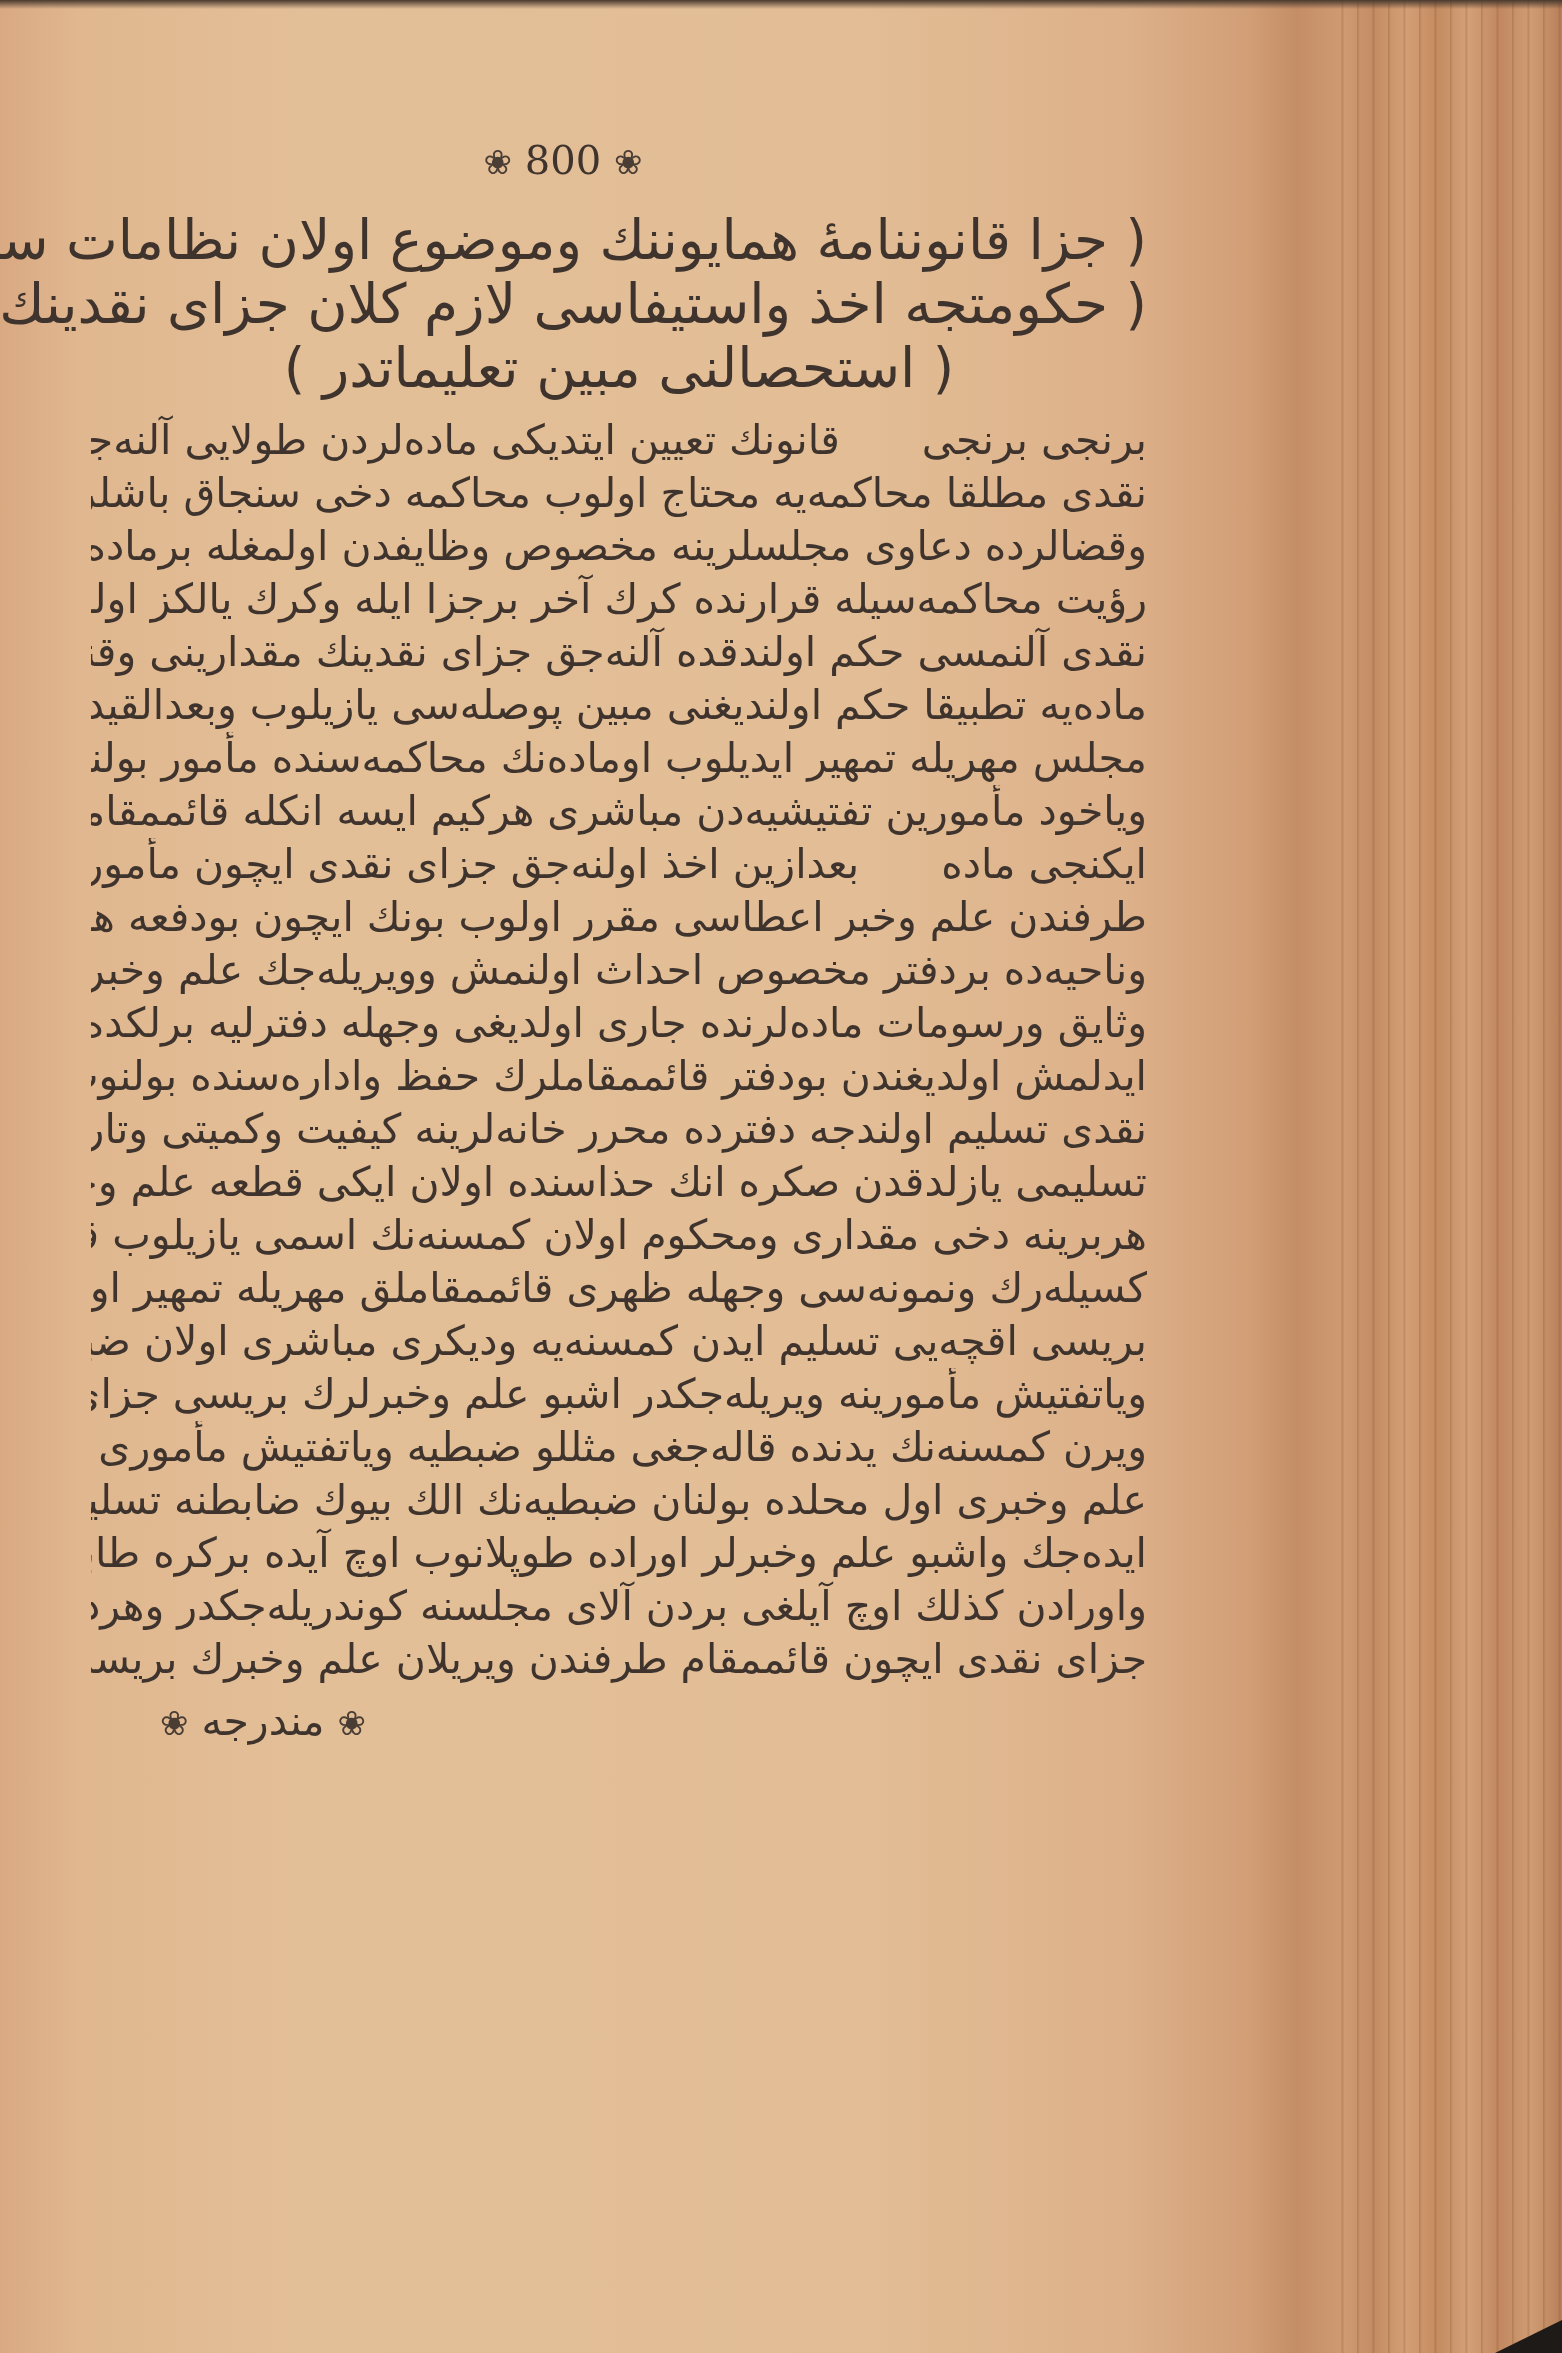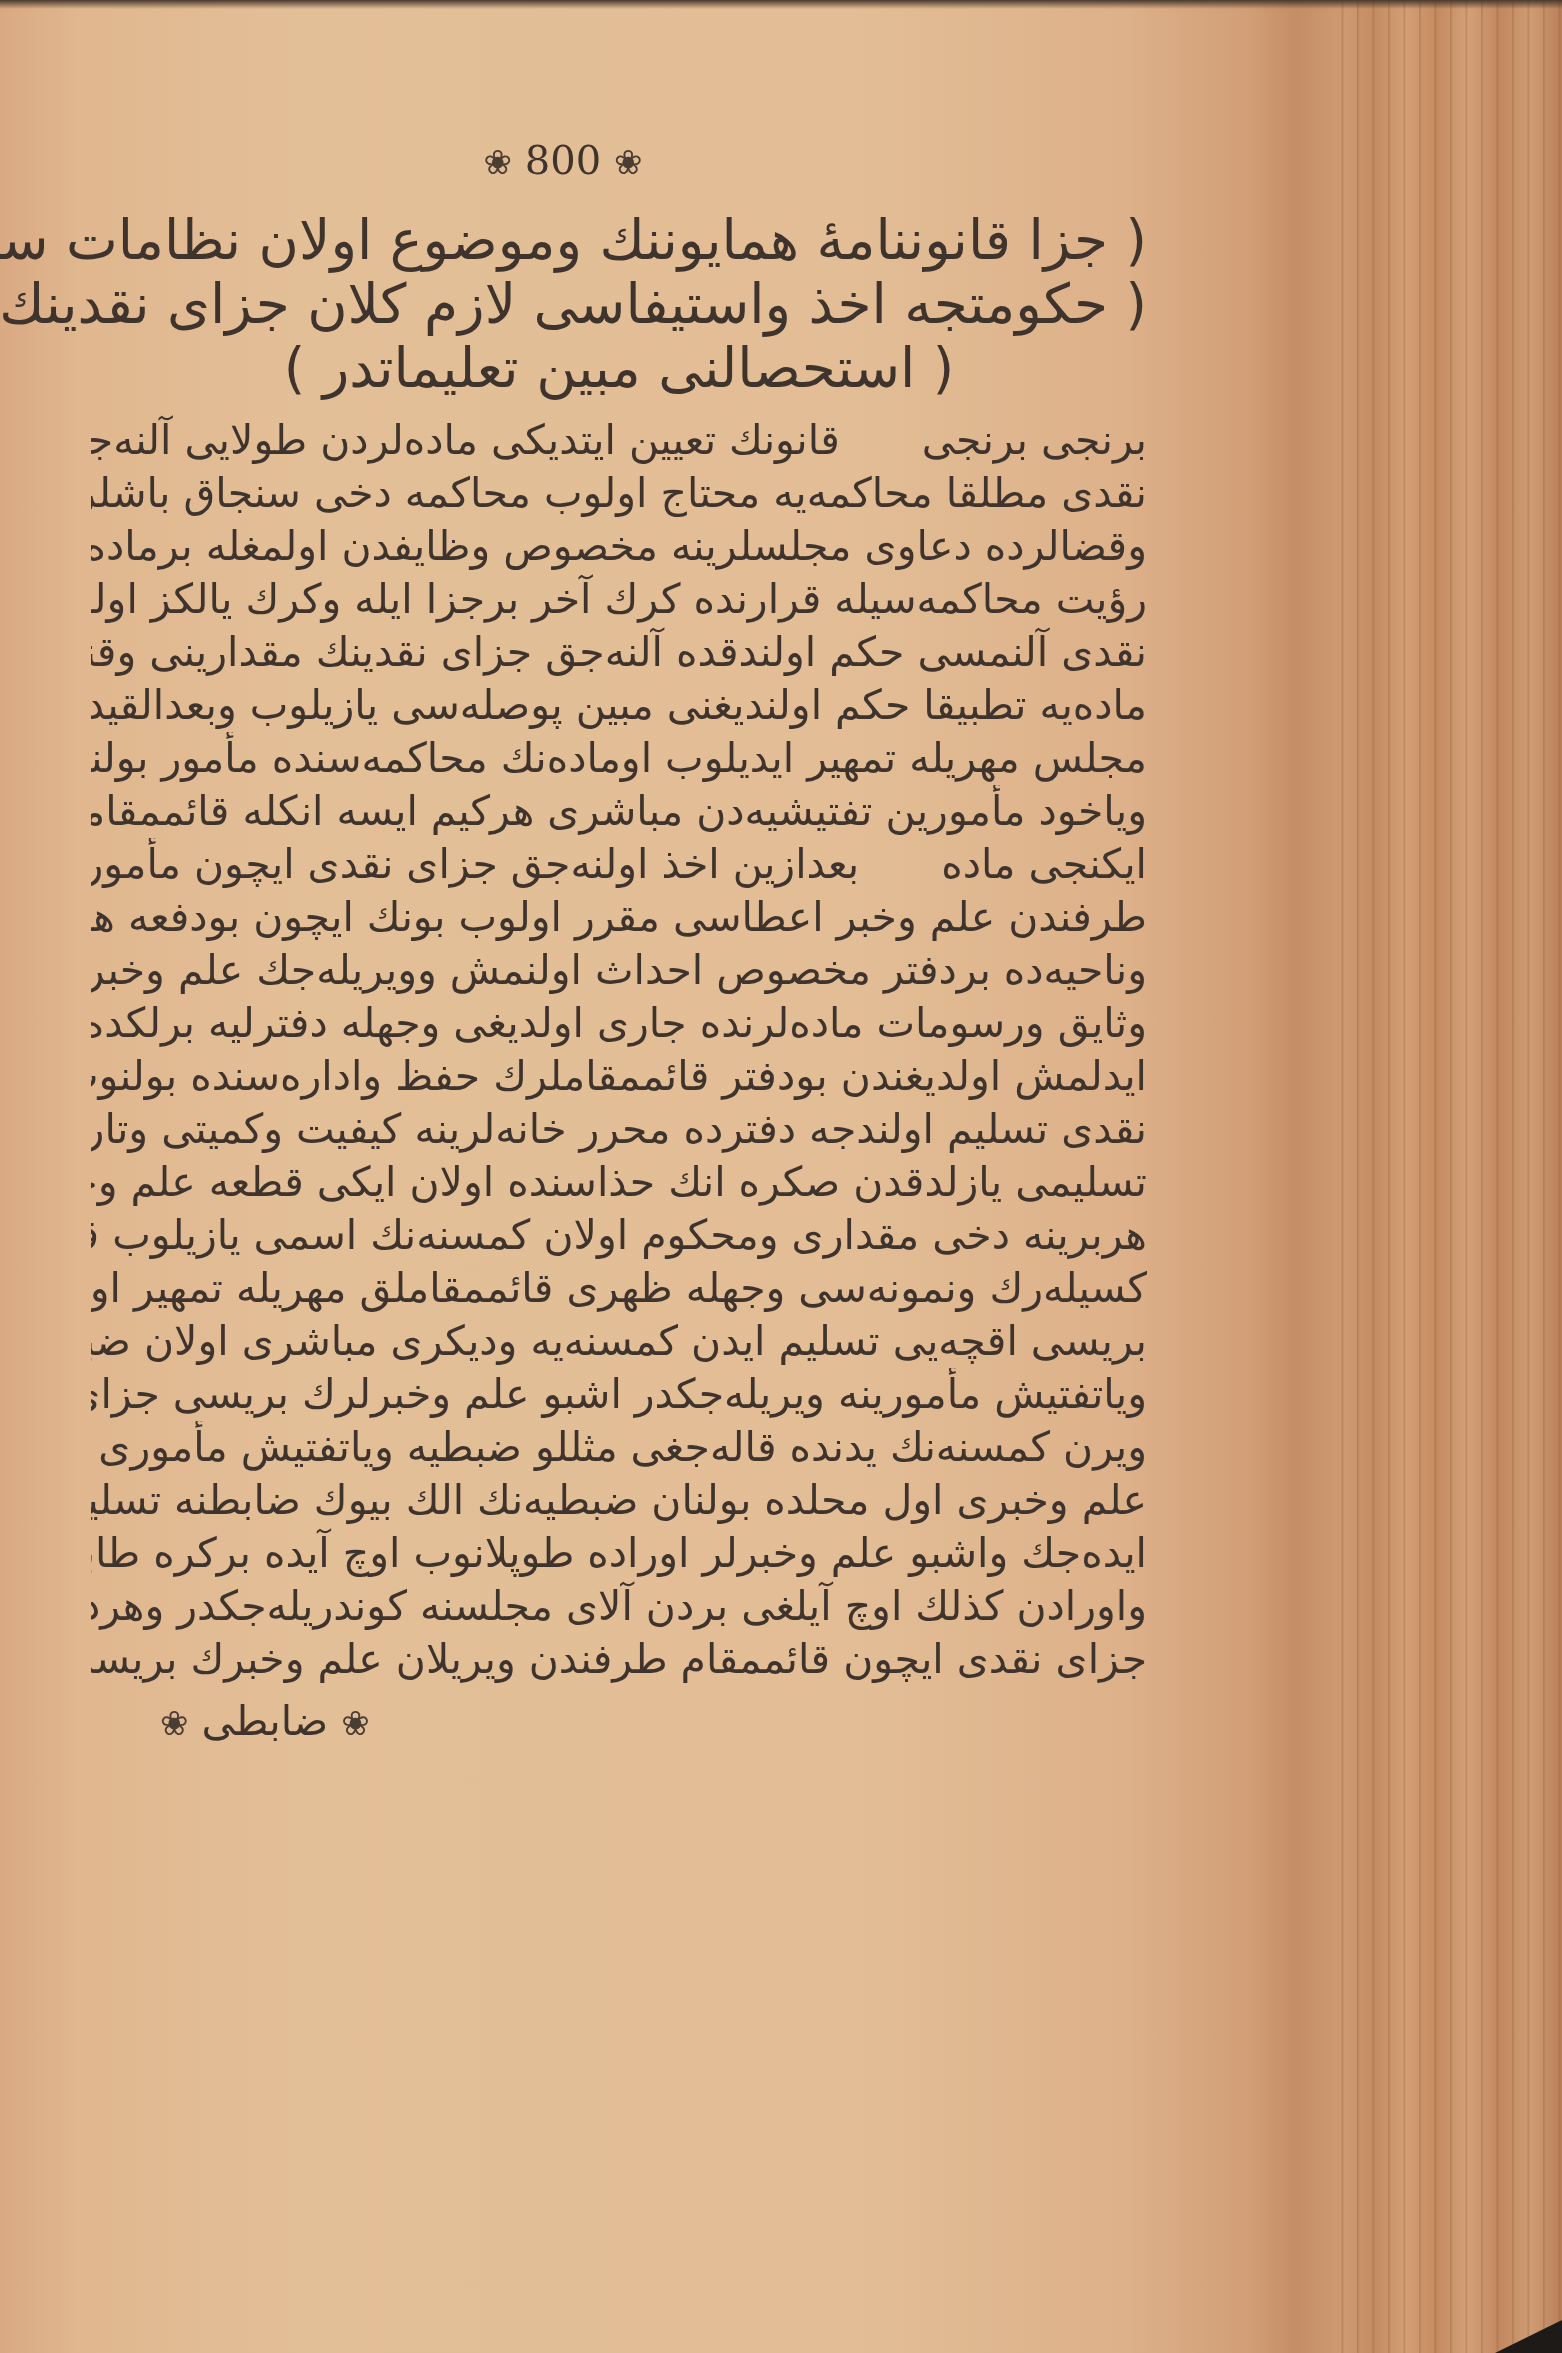--- a/index.html
+++ b/index.html
@@ -109,18 +109,18 @@
       <div class="body-line">وياتفتيش مأمورينه ويريله‌جكدر اشبو علم وخبرلرك بريسى جزاى نقدى</div>
       <div class="body-line">ويرن كمسنه‌نك يدنده قاله‌جغى مثللو ضبطيه وياتفتيش مأمورى دخى آلاجغى</div>
       <div class="body-line">علم وخبرى اول محلده بولنان ضبطيه‌نك الك بيوك ضابطنه تسليم</div>
       <div class="body-line">ايده‌جك واشبو علم وخبرلر اوراده طوپلانوب اوچ آيده بركره طابور مجلسنه</div>
       <div class="body-line">واورادن كذلك اوچ آيلغى بردن آلاى مجلسنه كوندريله‌جكدر وهردفعه</div>
       <div class="body-line">جزاى نقدى ايچون قائممقام طرفندن ويريلان علم وخبرك بريسنى ضبطيه</div>
     </div>
 
     <div class="signature">
       <span class="orn">❀</span>
-      <span>ضابطى</span>
+      <span>مندرجه</span>
       <span class="orn">❀</span>
     </div>
   </div>
 </div>
 
 
 </body></html>

